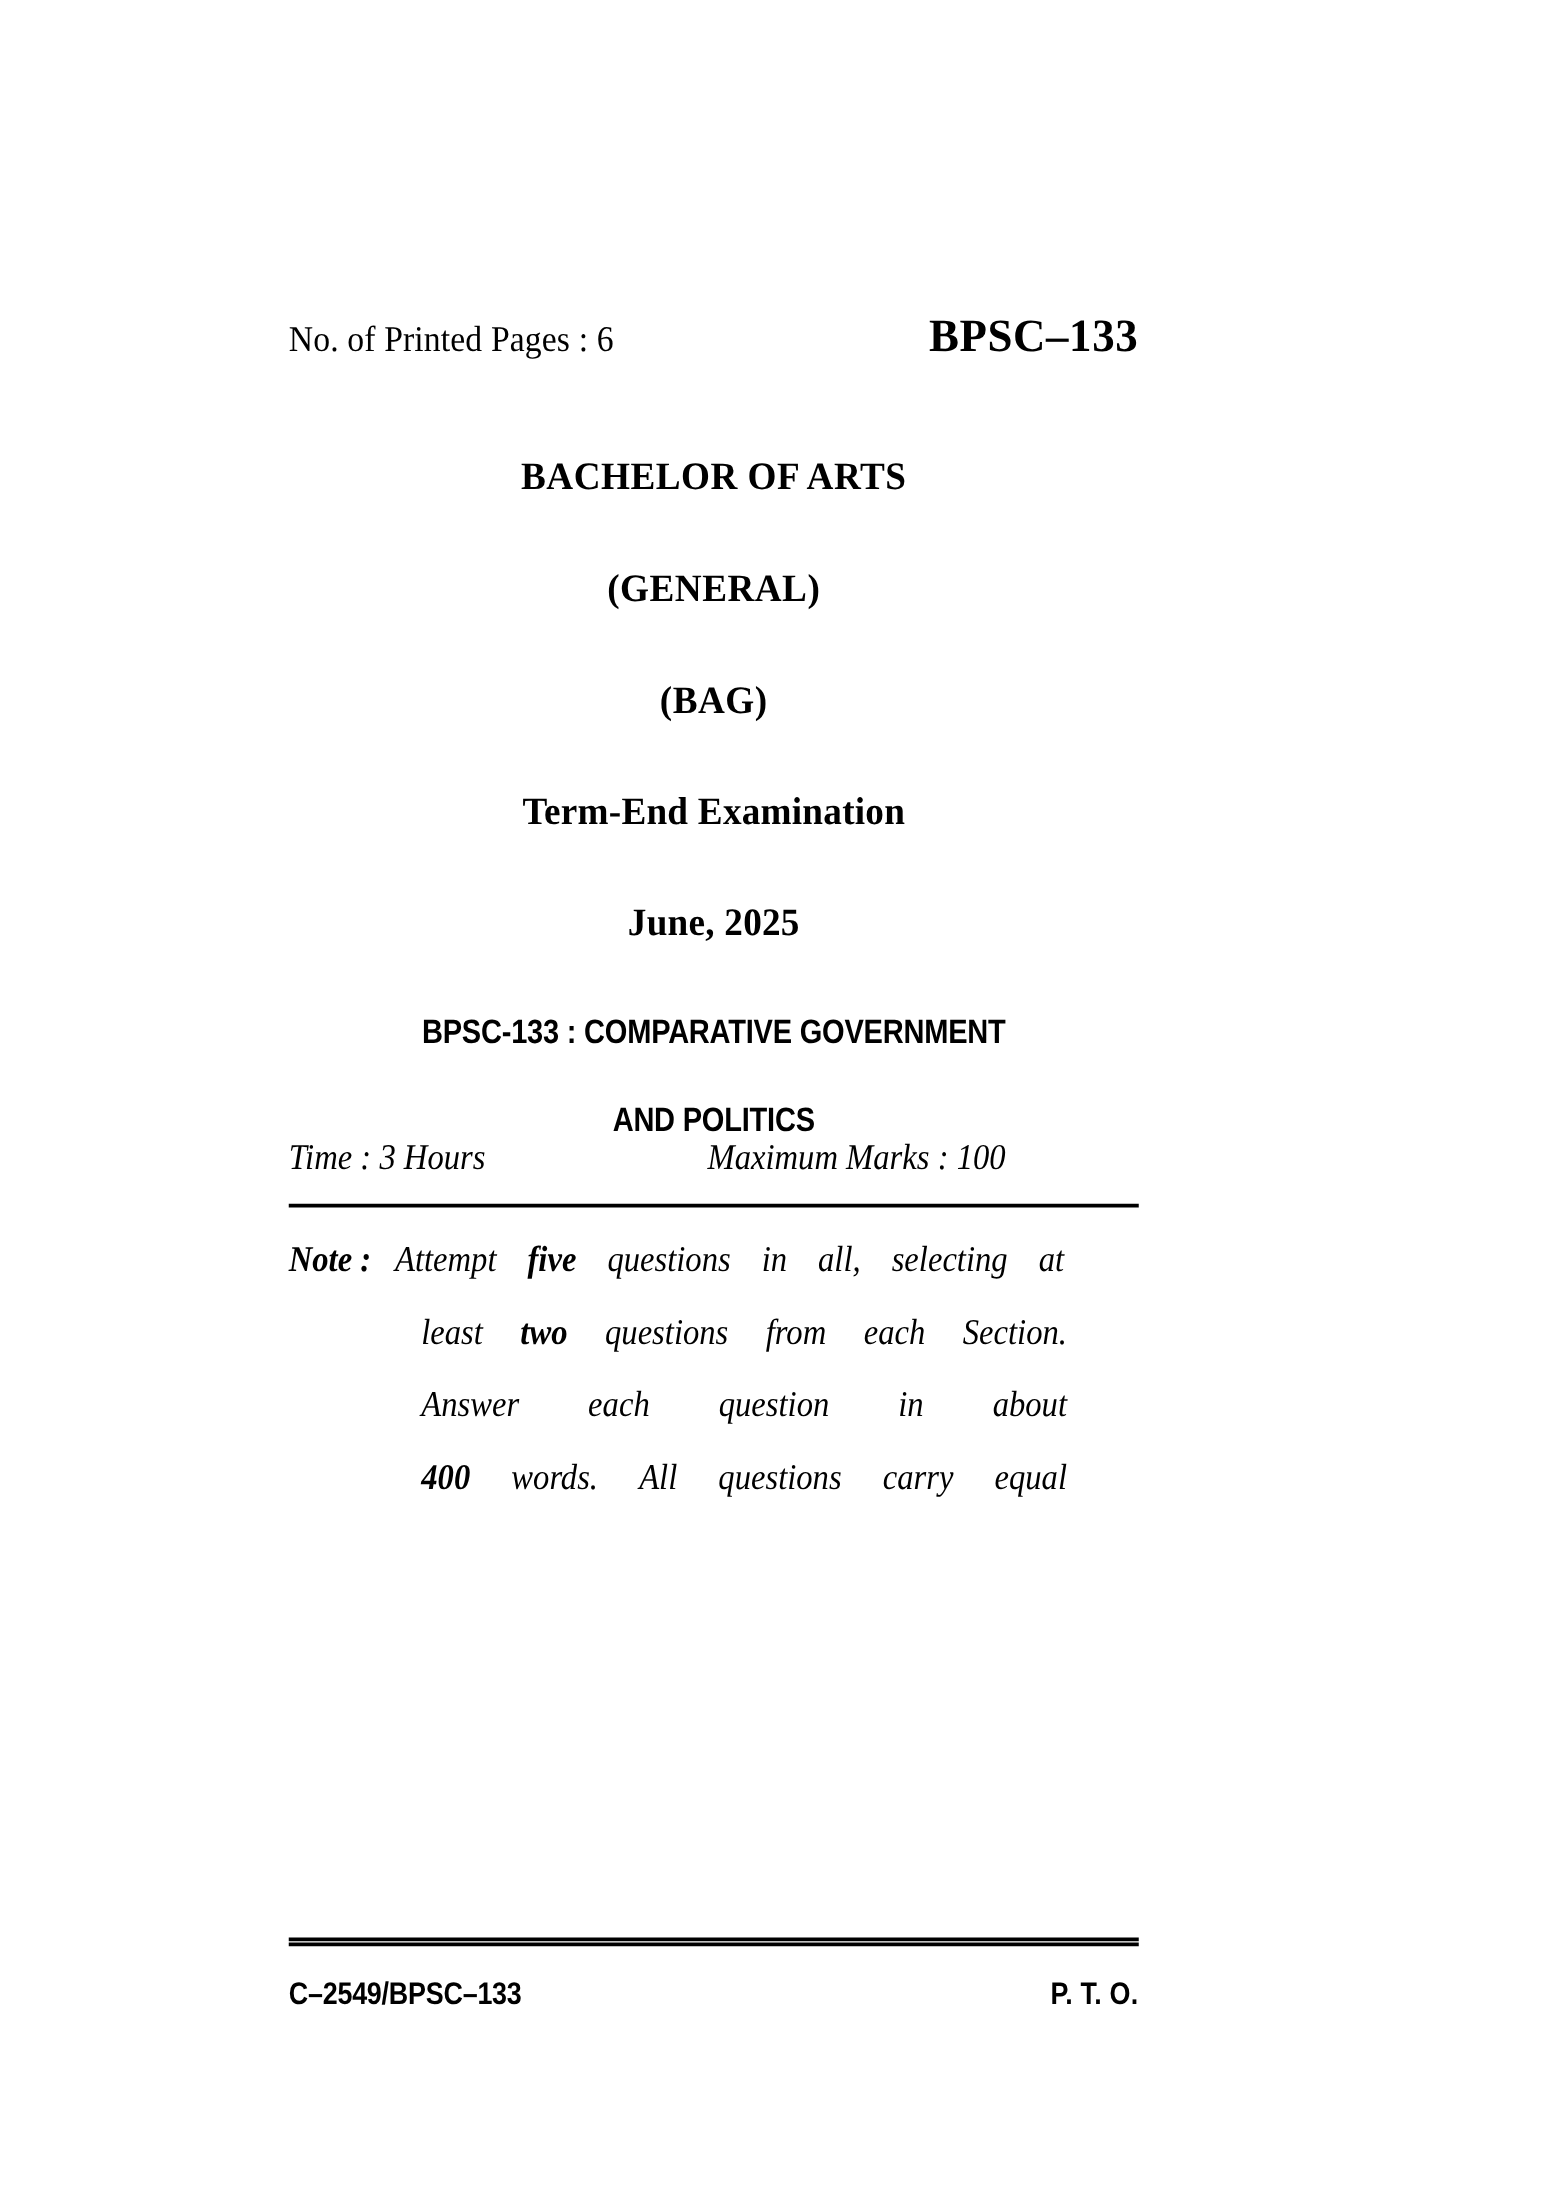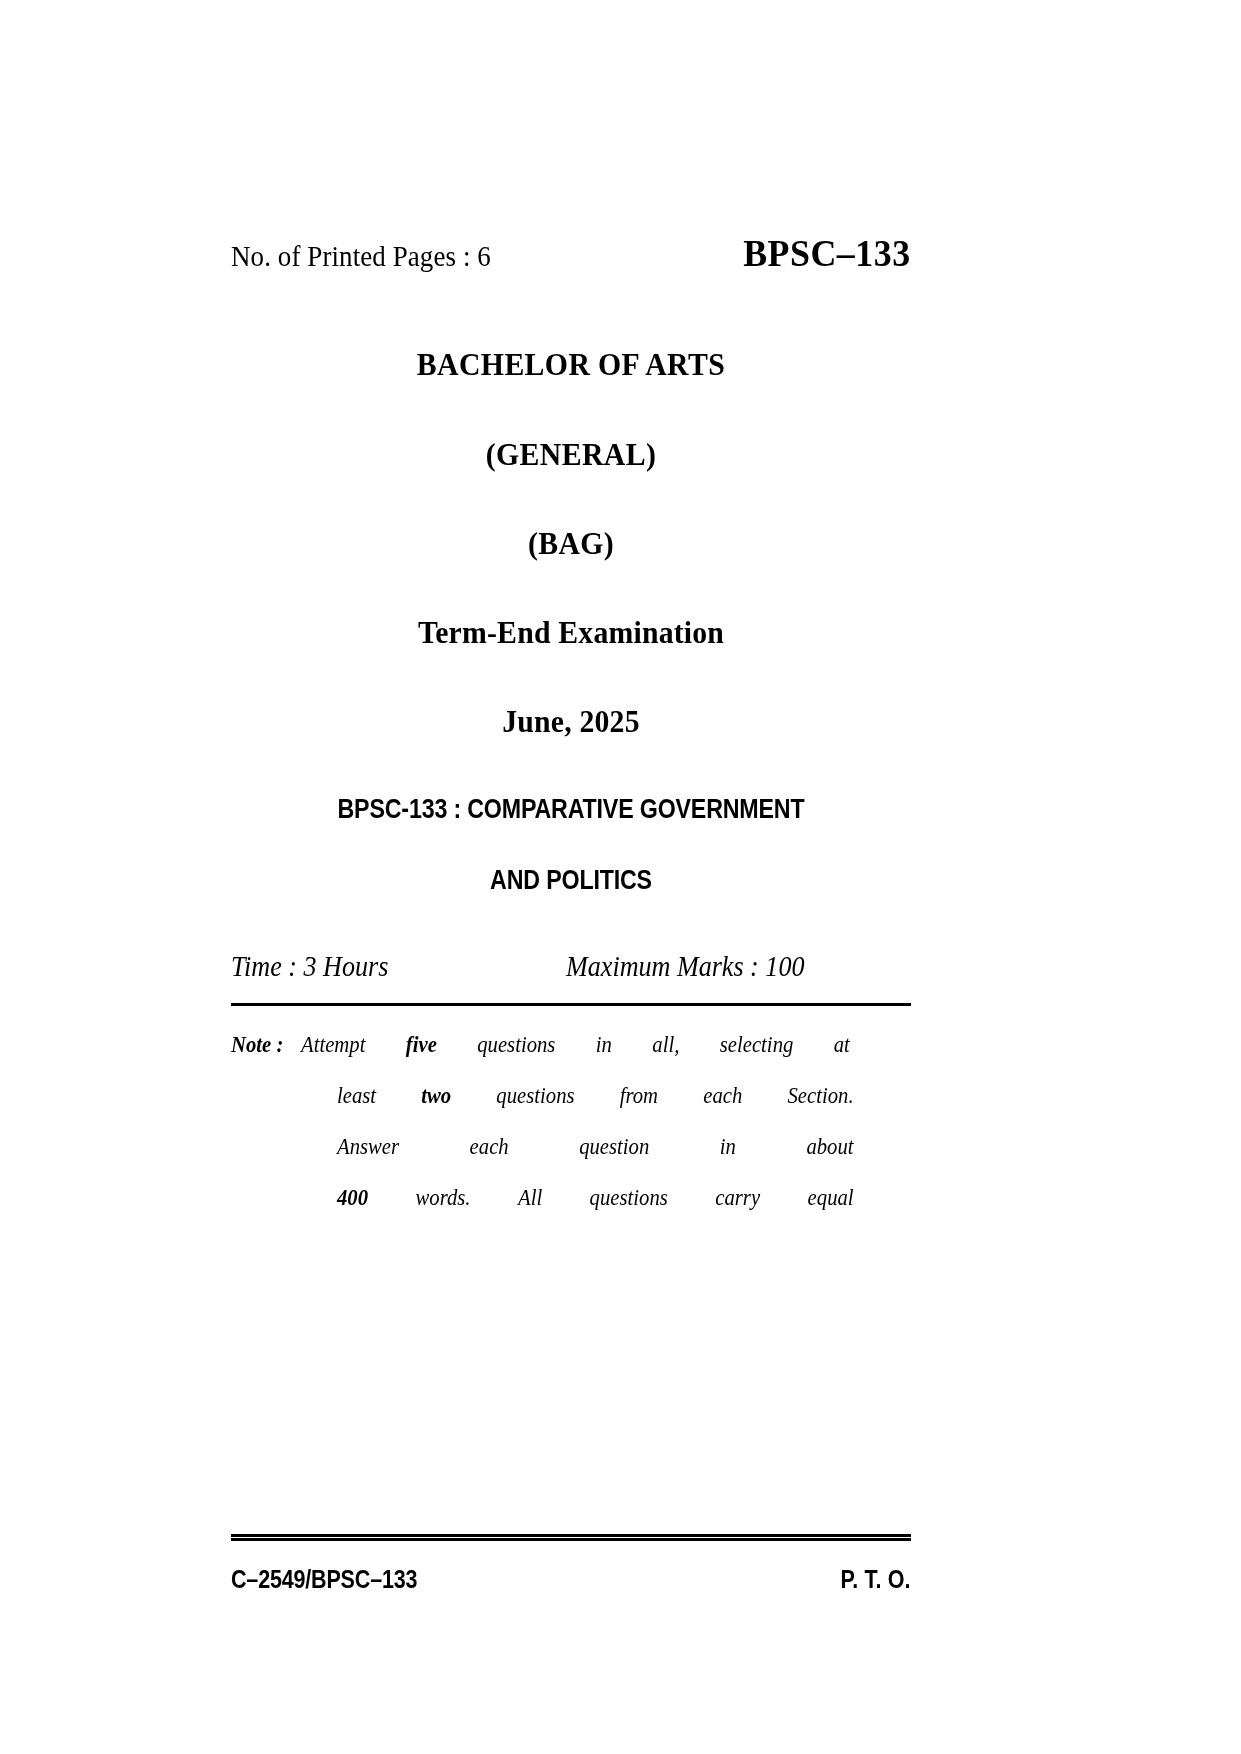--- a/index.html
+++ b/index.html
@@ -11,21 +11,21 @@
     width: 1241px;
     height: 1754px;
     position: relative;
     font-family: "Liberation Serif", "DejaVu Serif", serif;
     color: #000000;
     overflow: hidden;
   }
 
   .page {
     position: absolute;
-    left: 0; top: 0;
+    left: 0; top: 16px;
     width: 1241px;
     height: 1306px;
     box-sizing: border-box;
     padding: 0;
   }
 
   
   .content {
     position: absolute;
     left: 231px;
@@ -79,21 +79,20 @@
     line-height: 1;
     white-space: nowrap;
   }
   .course-line-1 { margin-top: 56px; transform: scaleX(0.86); }
   .course-line-2 { margin-top: 44px; transform: scaleX(0.86); }
 
   
   .meta-row {
     display: flex;
     align-items: flex-end;
-    margin-top: 56px;
     font-style: italic;
     font-size: 29px;
     white-space: nowrap;
   }
   .time-label {
     transform: scaleX(0.9);
     transform-origin: left center;
   }
   .marks-label {
     margin-left: 160px;
@@ -105,21 +104,21 @@
     margin-top: 20px;
     height: 0;
     border-top: 3px solid #000;
     width: 680px;
   }
 
   
   .note-block {
     margin-top: 26px;
     font-style: italic;
-    font-size: 23px;
+    font-size: 29px;
   }
   .note-line {
     display: flex;
     align-items: baseline;
     margin-top: 25px;
     white-space: nowrap;
   }
   .note-line.first { margin-top: 0; }
   .note-label {
     font-weight: 700;

